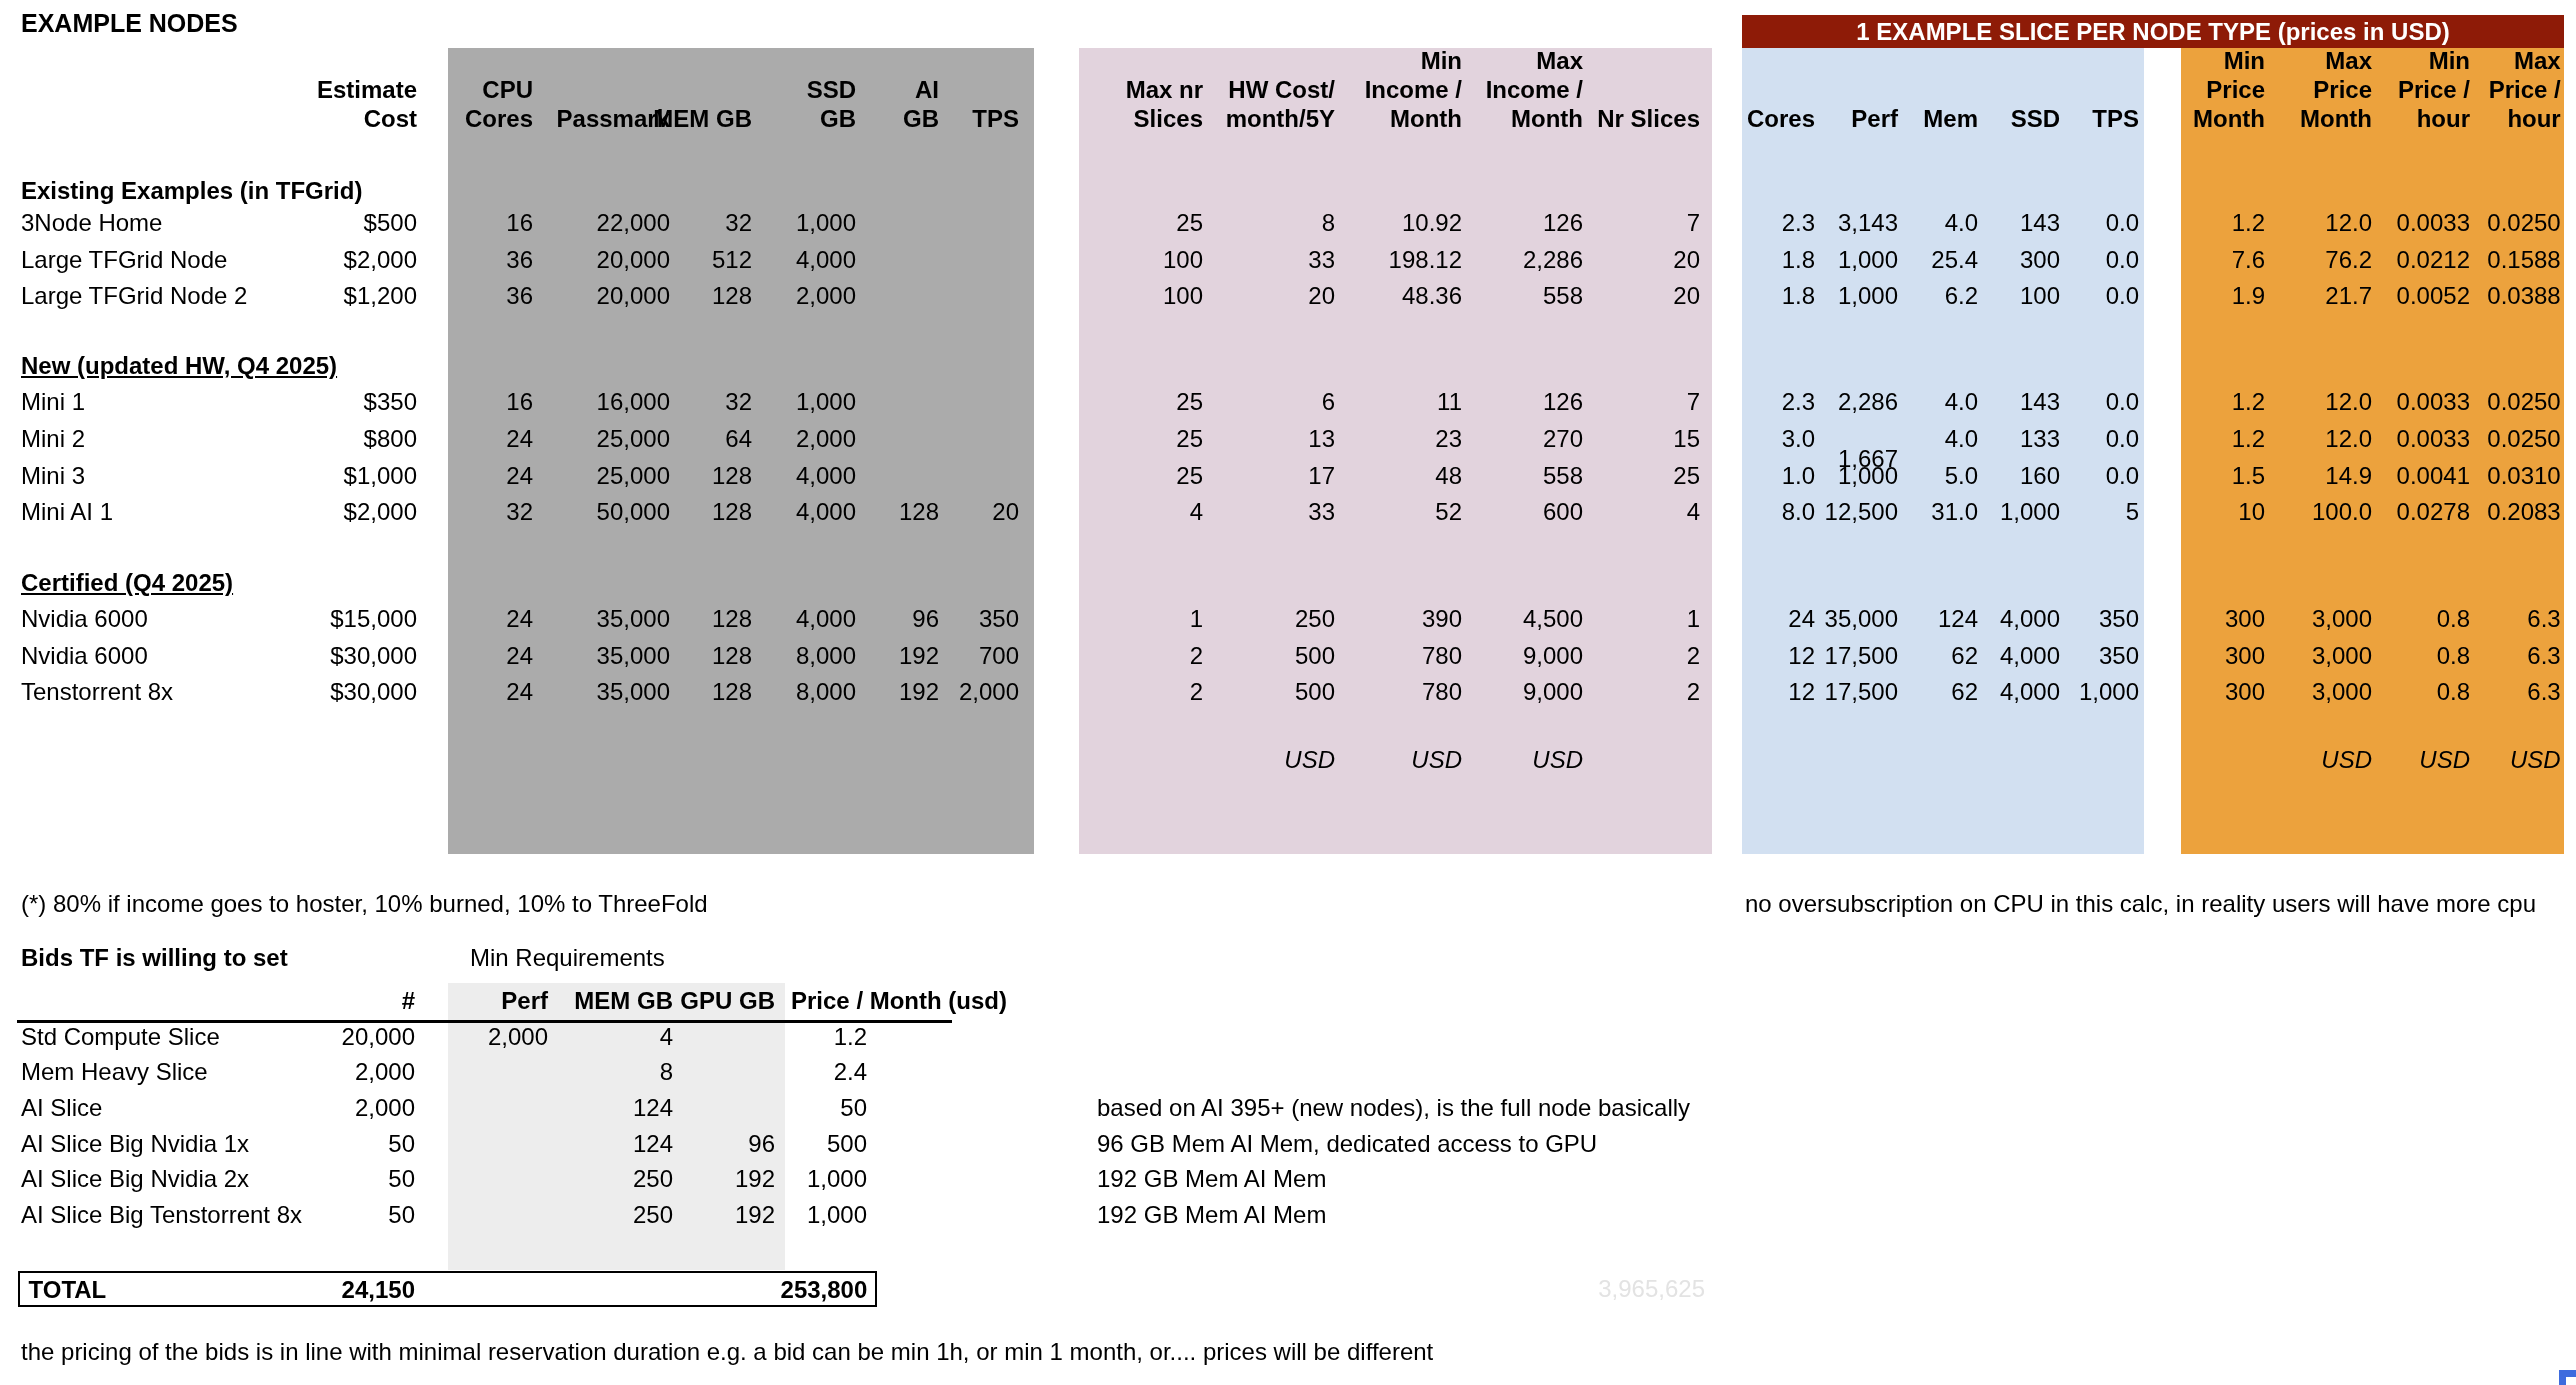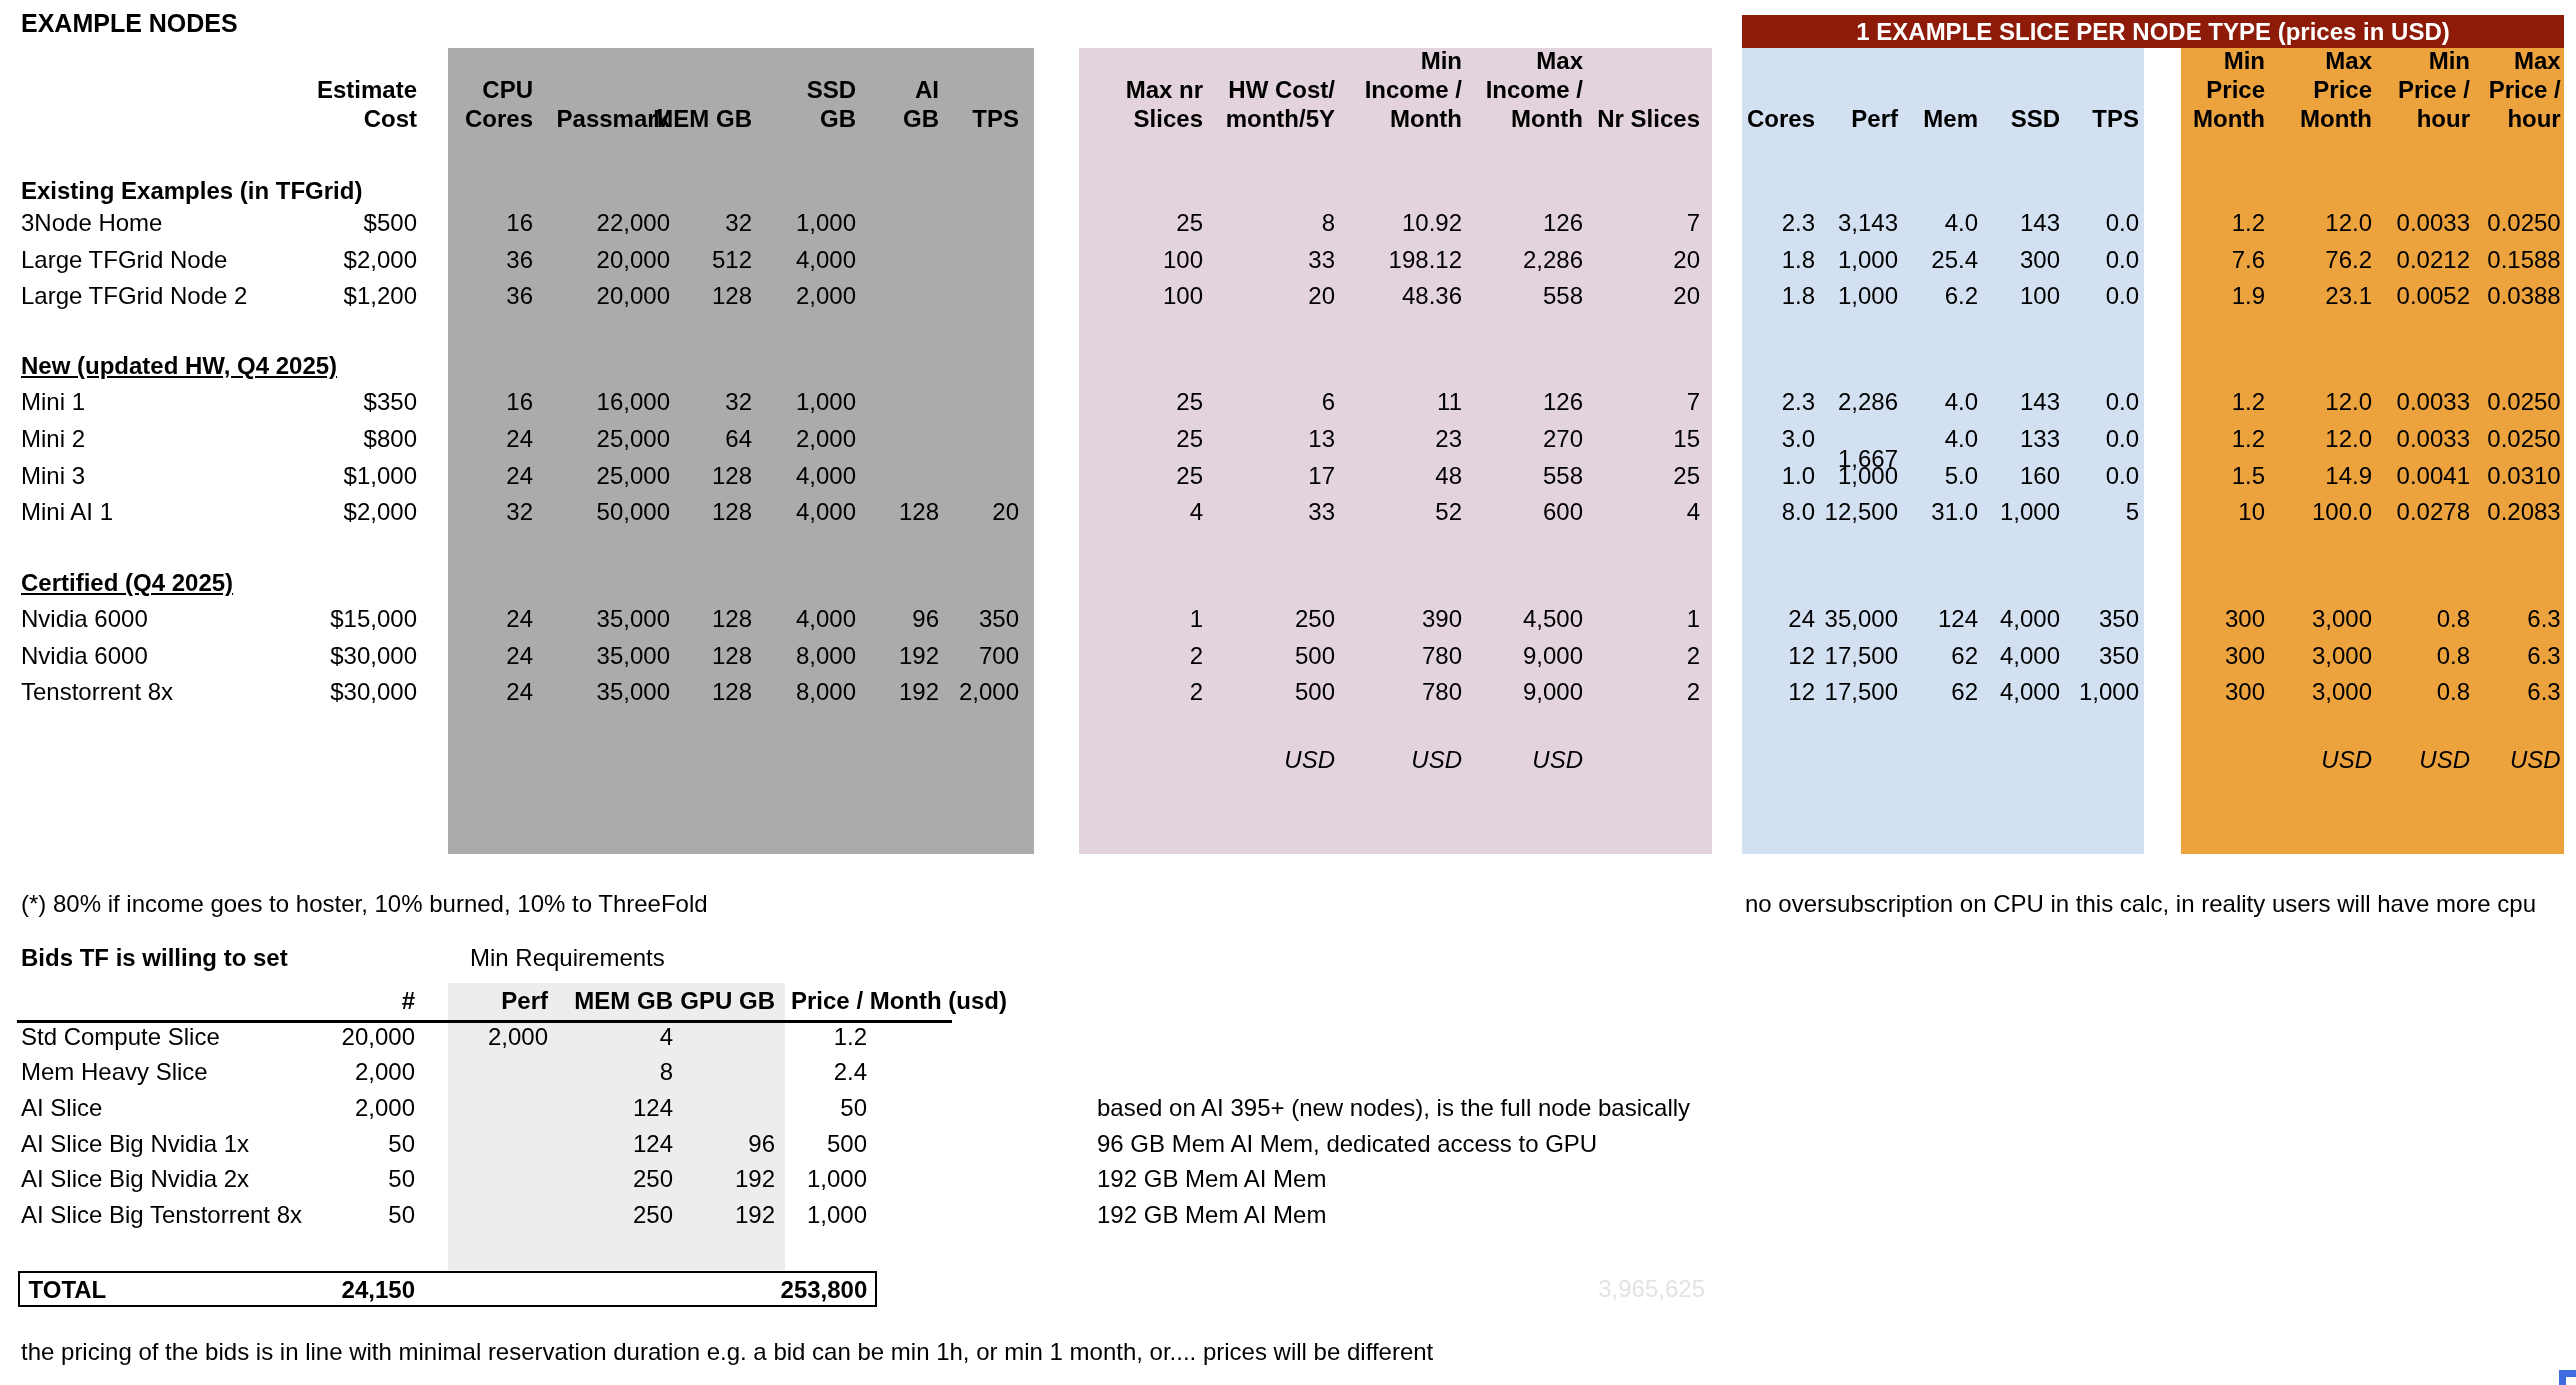--- a/index.html
+++ b/index.html
@@ -130,21 +130,21 @@
       <div class="cell right" style="right: 1241px; top: 277px;">20</div>
       <div class="cell right" style="right: 1114px; top: 277px;">48.36</div>
       <div class="cell right" style="right: 993px; top: 277px;">558</div>
       <div class="cell right" style="right: 876px; top: 277px;">20</div>
       <div class="cell right" style="right: 761px; top: 277px;">1.8</div>
       <div class="cell right" style="right: 678px; top: 277px;">1,000</div>
       <div class="cell right" style="right: 598px; top: 277px;">6.2</div>
       <div class="cell right" style="right: 516px; top: 277px;">100</div>
       <div class="cell right" style="right: 437px; top: 277px;">0.0</div>
       <div class="cell right" style="right: 311px; top: 277px;">1.9</div>
-      <div class="cell right" style="right: 204px; top: 277px;">23.1</div>
+      <div class="cell right" style="right: 204px; top: 277px;">21.7</div>
       <div class="cell right" style="right: 106px; top: 277px;">0.0052</div>
       <div class="cell right" style="right: 15.3px; top: 277px;">0.0388</div>
       <div class="cell b ul" style="left: 21px; top: 347px;">New (updated HW, Q4 2025)</div>
       <div class="cell" style="left: 21px; top: 383px;">Mini 1</div>
       <div class="cell right" style="right: 2159px; top: 383px;">$350</div>
       <div class="cell right" style="right: 2043px; top: 383px;">16</div>
       <div class="cell right" style="right: 1906px; top: 383px;">16,000</div>
       <div class="cell right" style="right: 1824px; top: 383px;">32</div>
       <div class="cell right" style="right: 1720px; top: 383px;">1,000</div>
       <div class="cell right" style="right: 1373px; top: 383px;">25</div>

